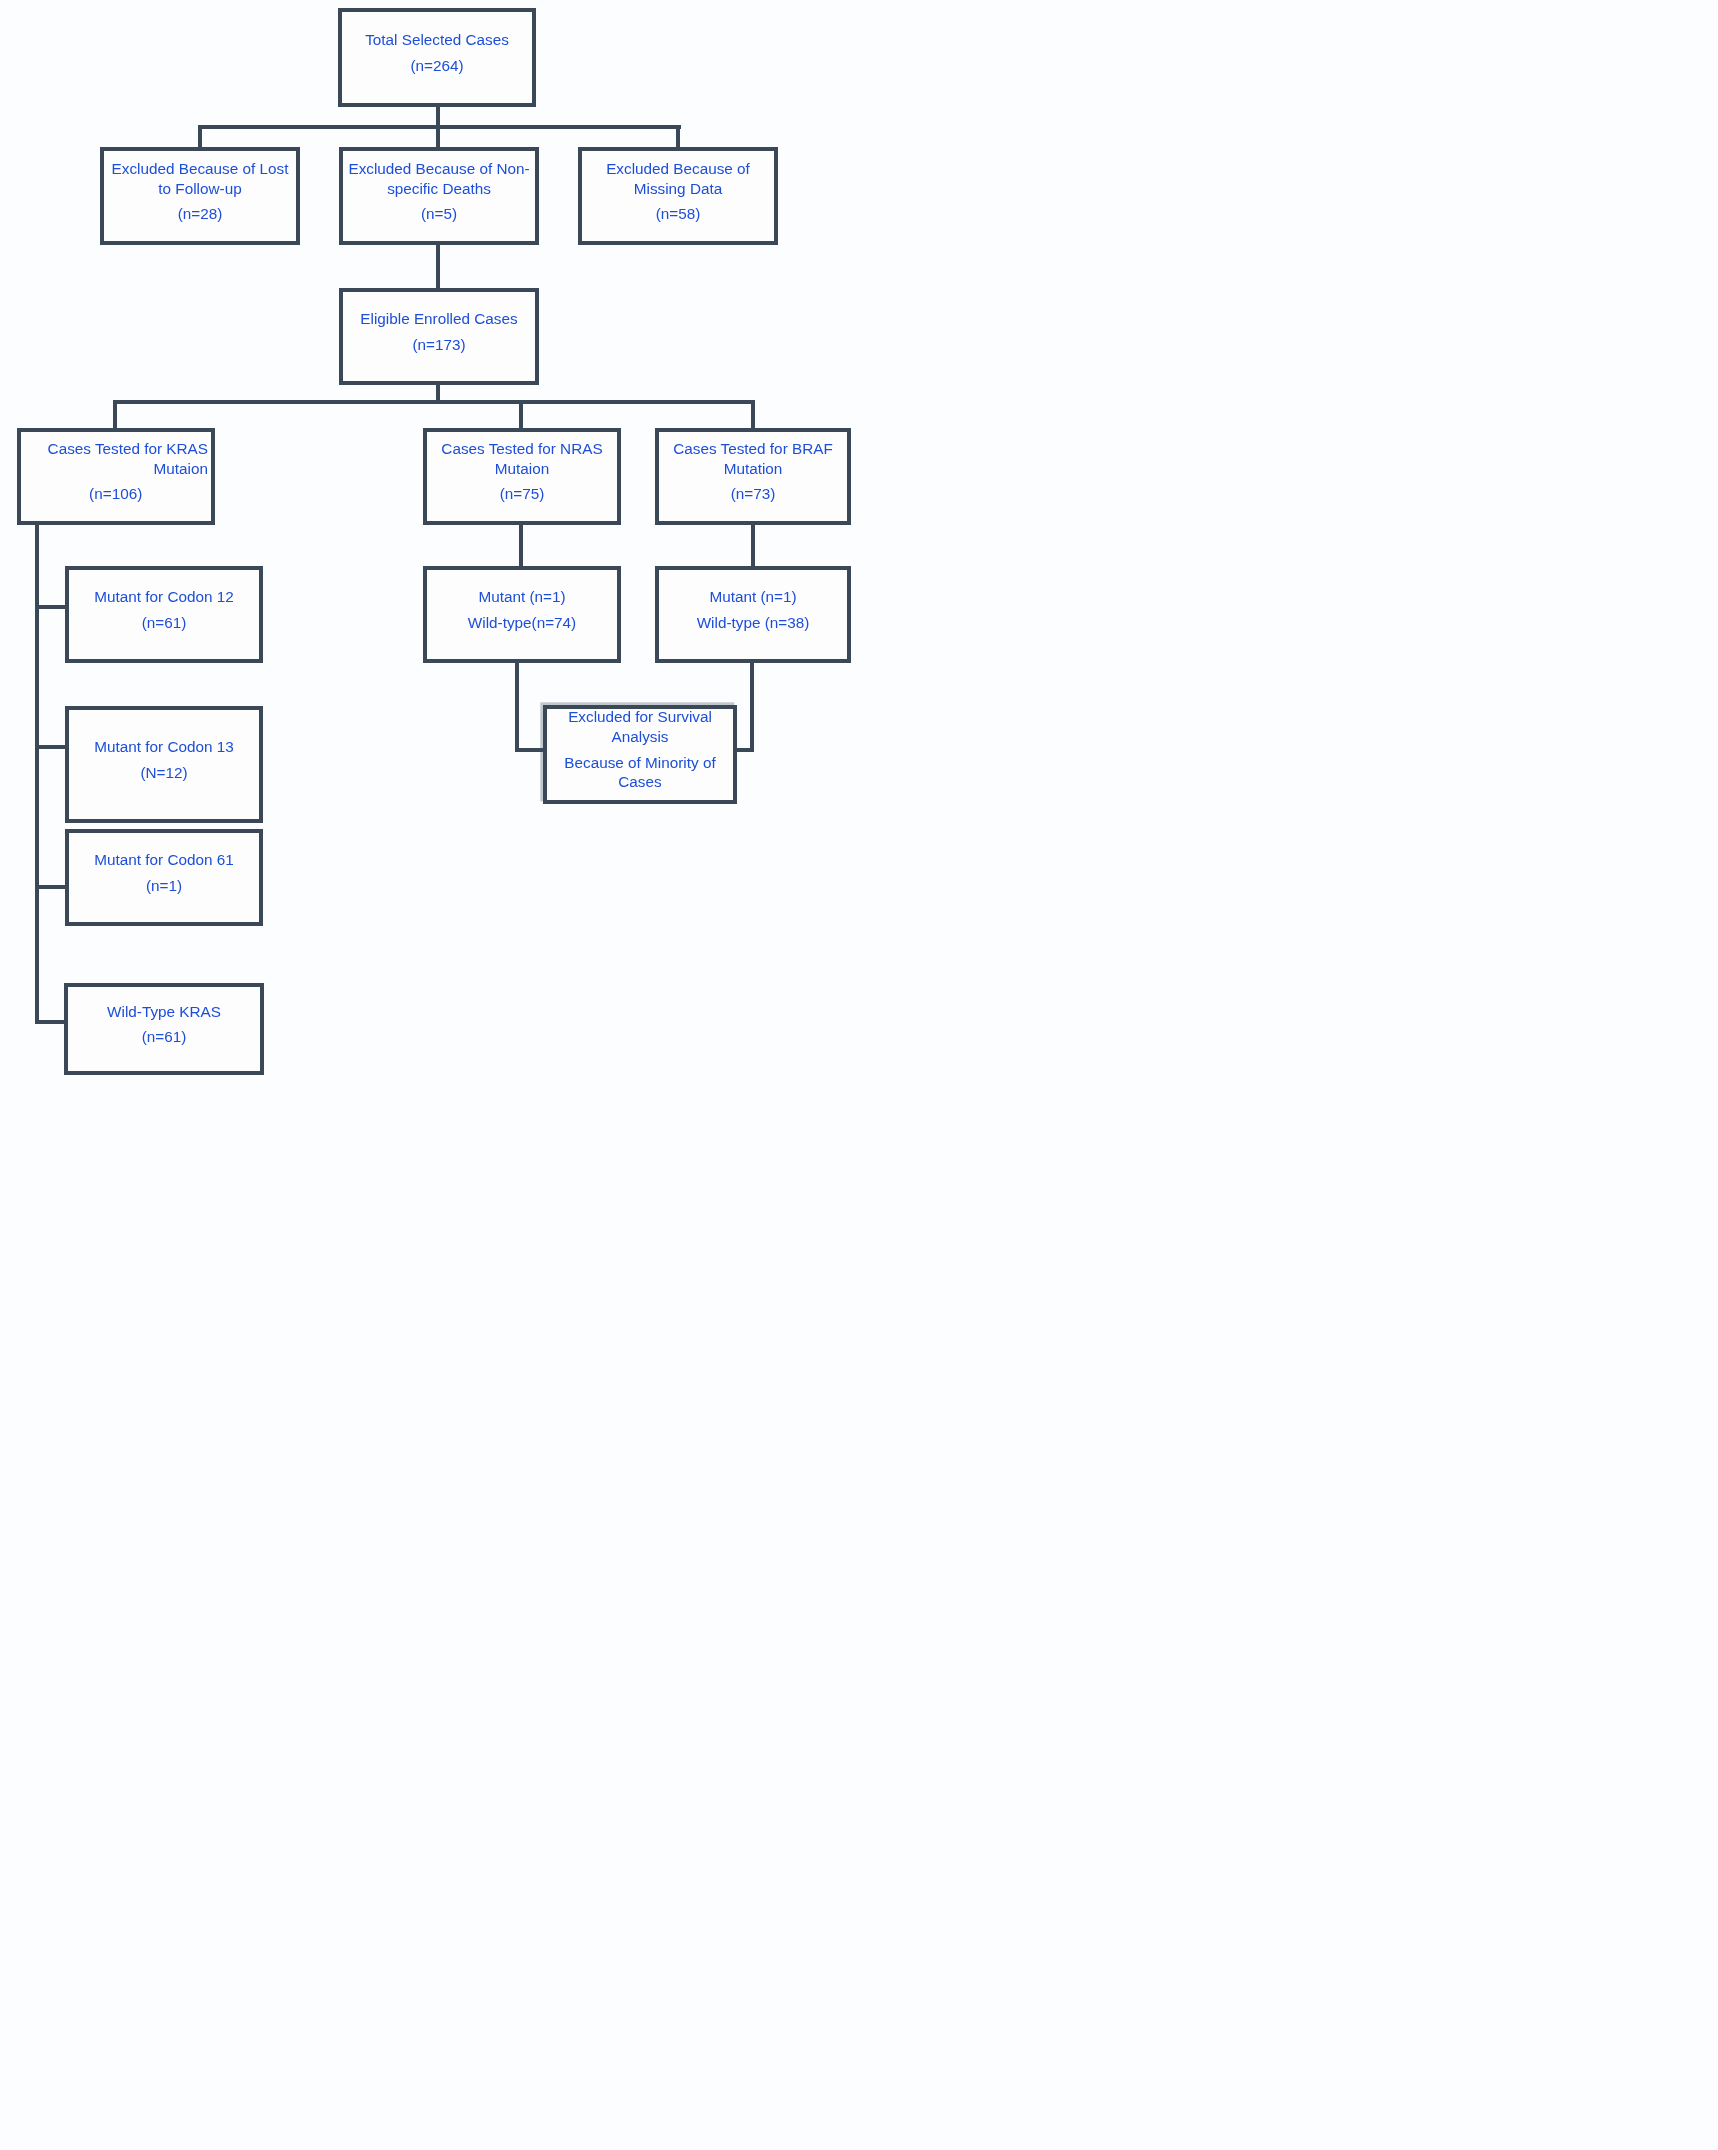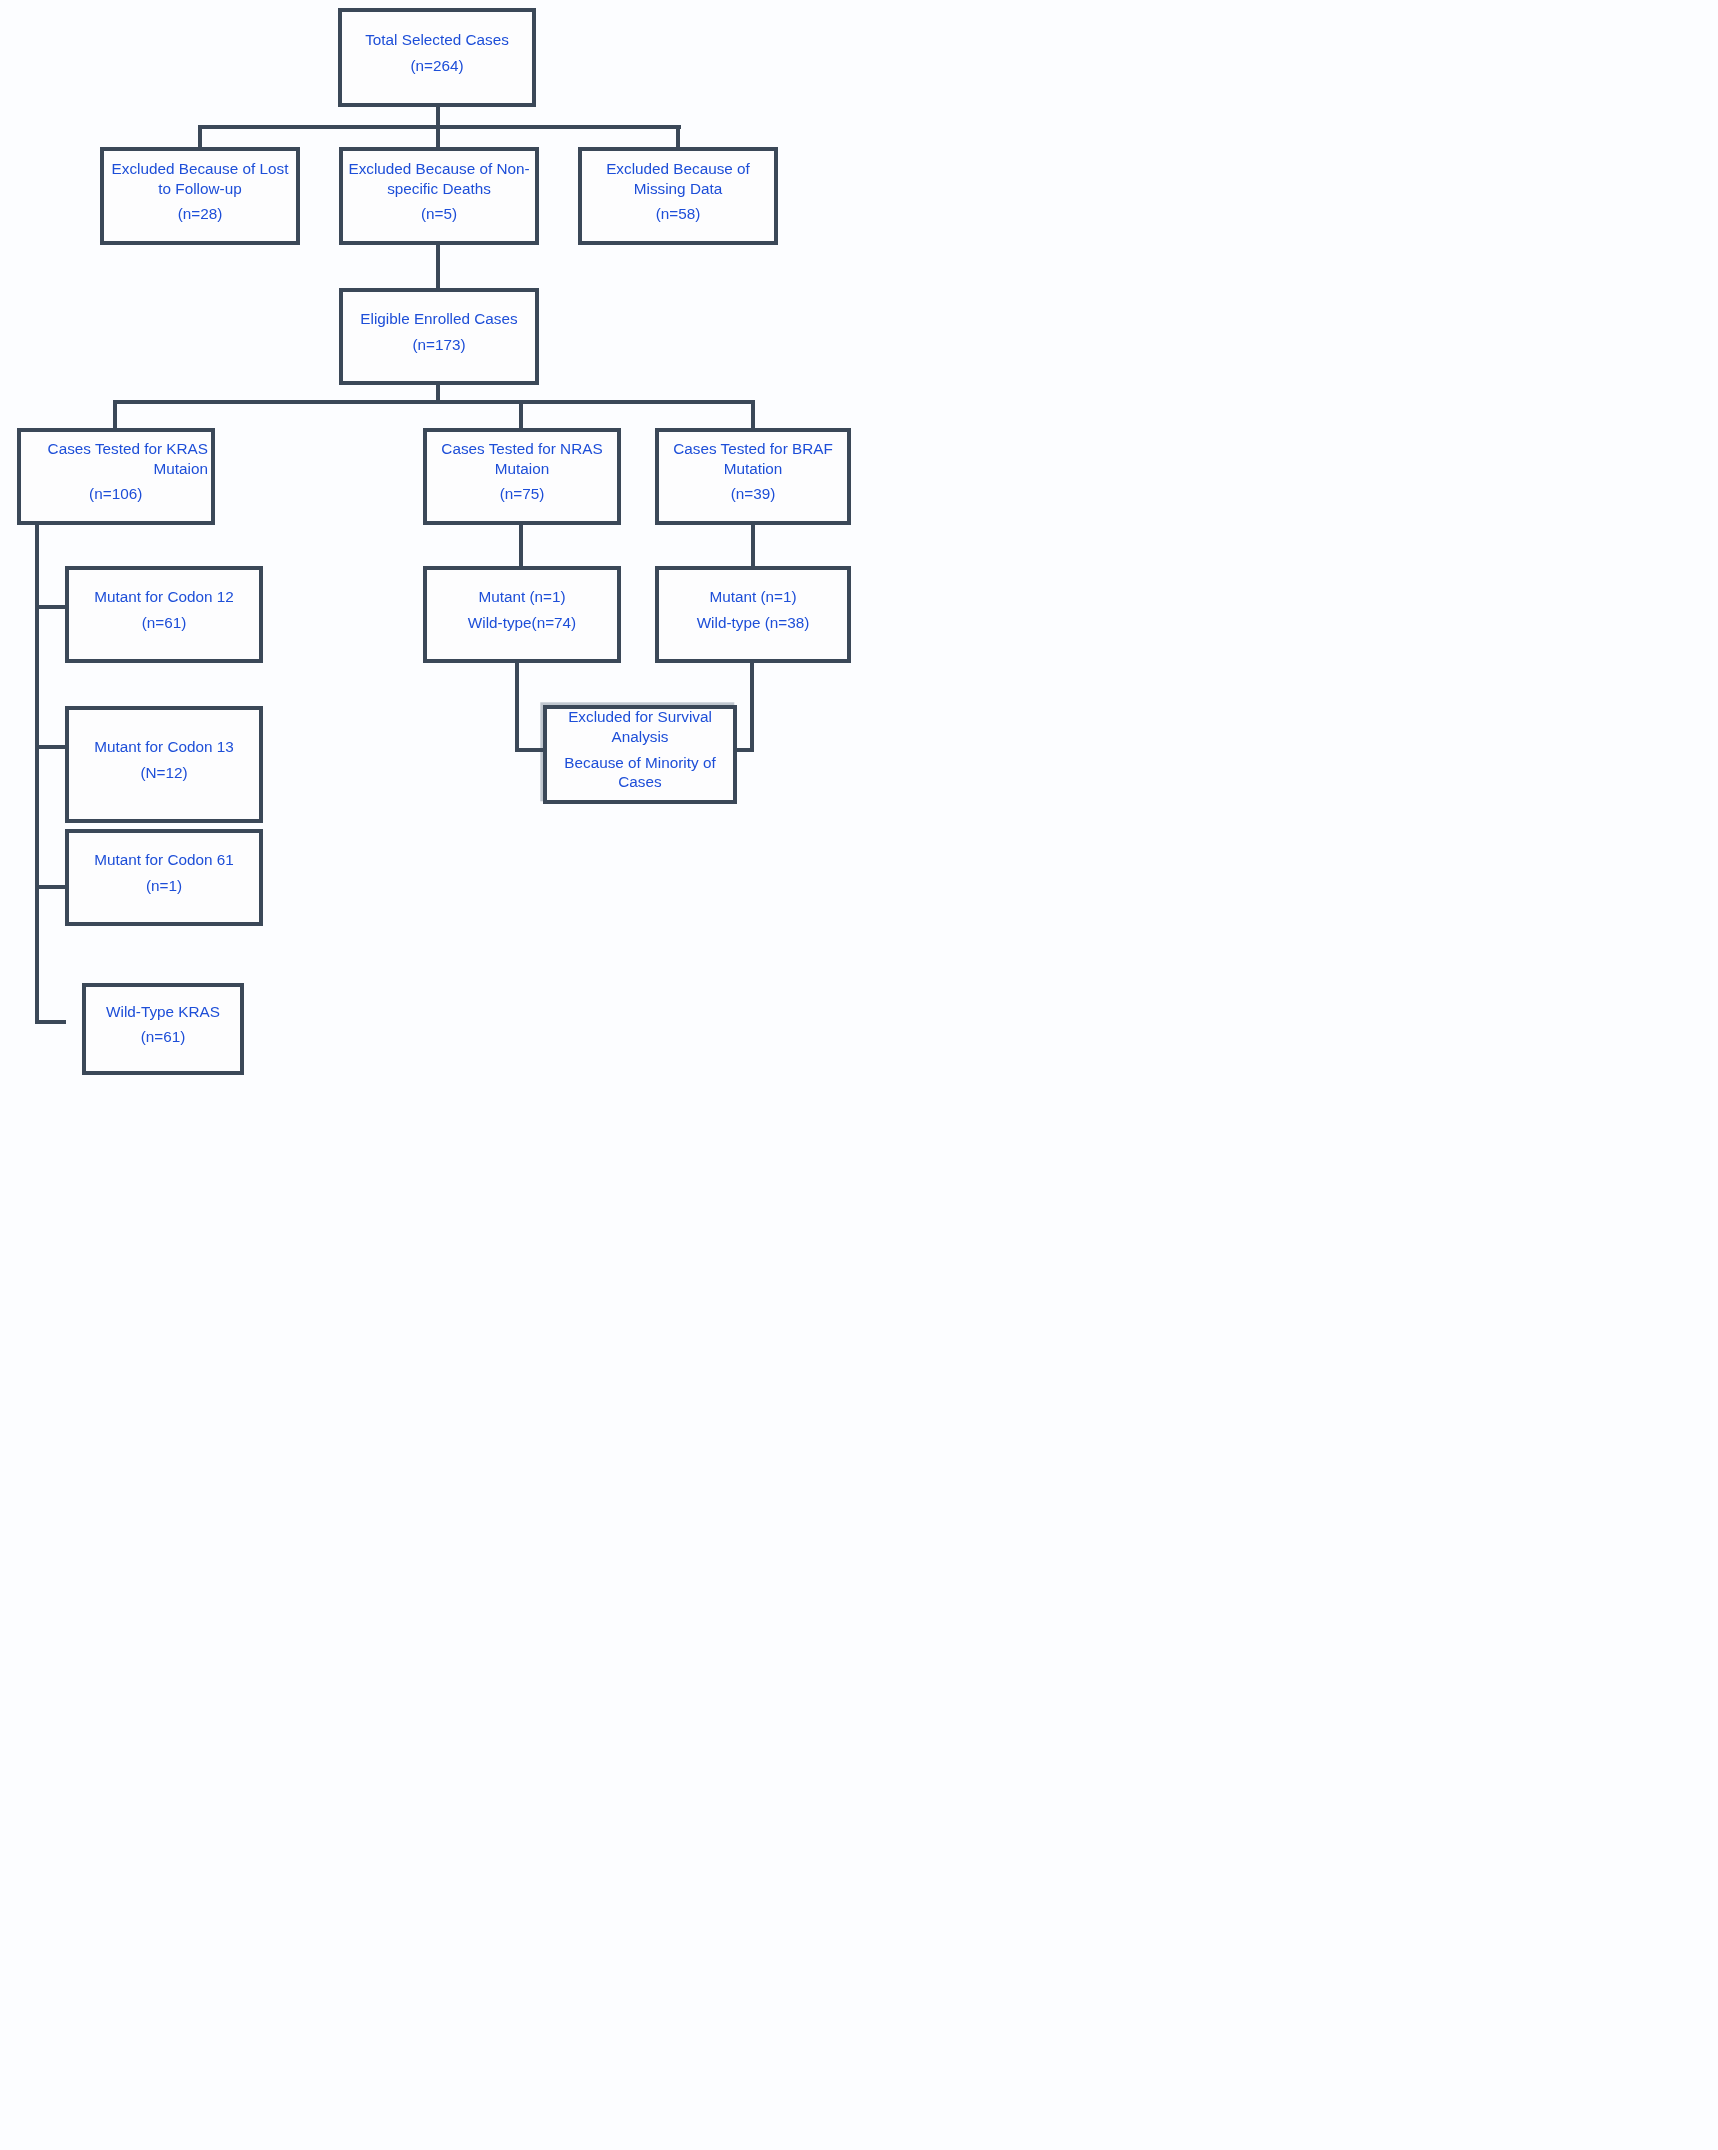--- a/index.html
+++ b/index.html
@@ -61,36 +61,36 @@
   <div class="node" style="left:16.7px;top:428px;width:198px;height:97px;text-align:right;">
     <div class="para">Cases Tested for KRAS Mutaion</div>
     <div class="para">(n=106)</div>
   </div>
   <div class="node" style="left:423px;top:428px;width:198px;height:97px;">
     <div class="para">Cases Tested for NRAS Mutaion</div>
     <div class="para">(n=75)</div>
   </div>
   <div class="node" style="left:655px;top:428px;width:196px;height:97px;">
     <div class="para">Cases Tested for BRAF Mutation</div>
-    <div class="para">(n=39)</div>
+    <div class="para">(n=73)</div>
   </div>
 
   <div class="node" style="left:65px;top:566px;width:198px;height:97px;">
     <div class="para">Mutant for Codon 12</div>
     <div class="para">(n=61)</div>
   </div>
   <div class="node" style="left:65px;top:706px;width:198px;height:117px;">
     <div class="para">Mutant for Codon 13</div>
     <div class="para">(N=12)</div>
   </div>
   <div class="node" style="left:65px;top:829px;width:198px;height:97px;">
     <div class="para">Mutant for Codon 61</div>
     <div class="para">(n=1)</div>
   </div>
-  <div class="node" style="left:82px;top:983px;width:162px;height:92px;">
+  <div class="node" style="left:64px;top:983px;width:200px;height:92px;">
     <div class="para">Wild-Type KRAS</div>
     <div class="para">(n=61)</div>
   </div>
 
   <div class="node" style="left:423px;top:566px;width:198px;height:97px;">
     <div class="para">Mutant (n=1)</div>
     <div class="para">Wild-type(n=74)</div>
   </div>
   <div class="node" style="left:655px;top:566px;width:196px;height:97px;">
     <div class="para">Mutant (n=1)</div>

